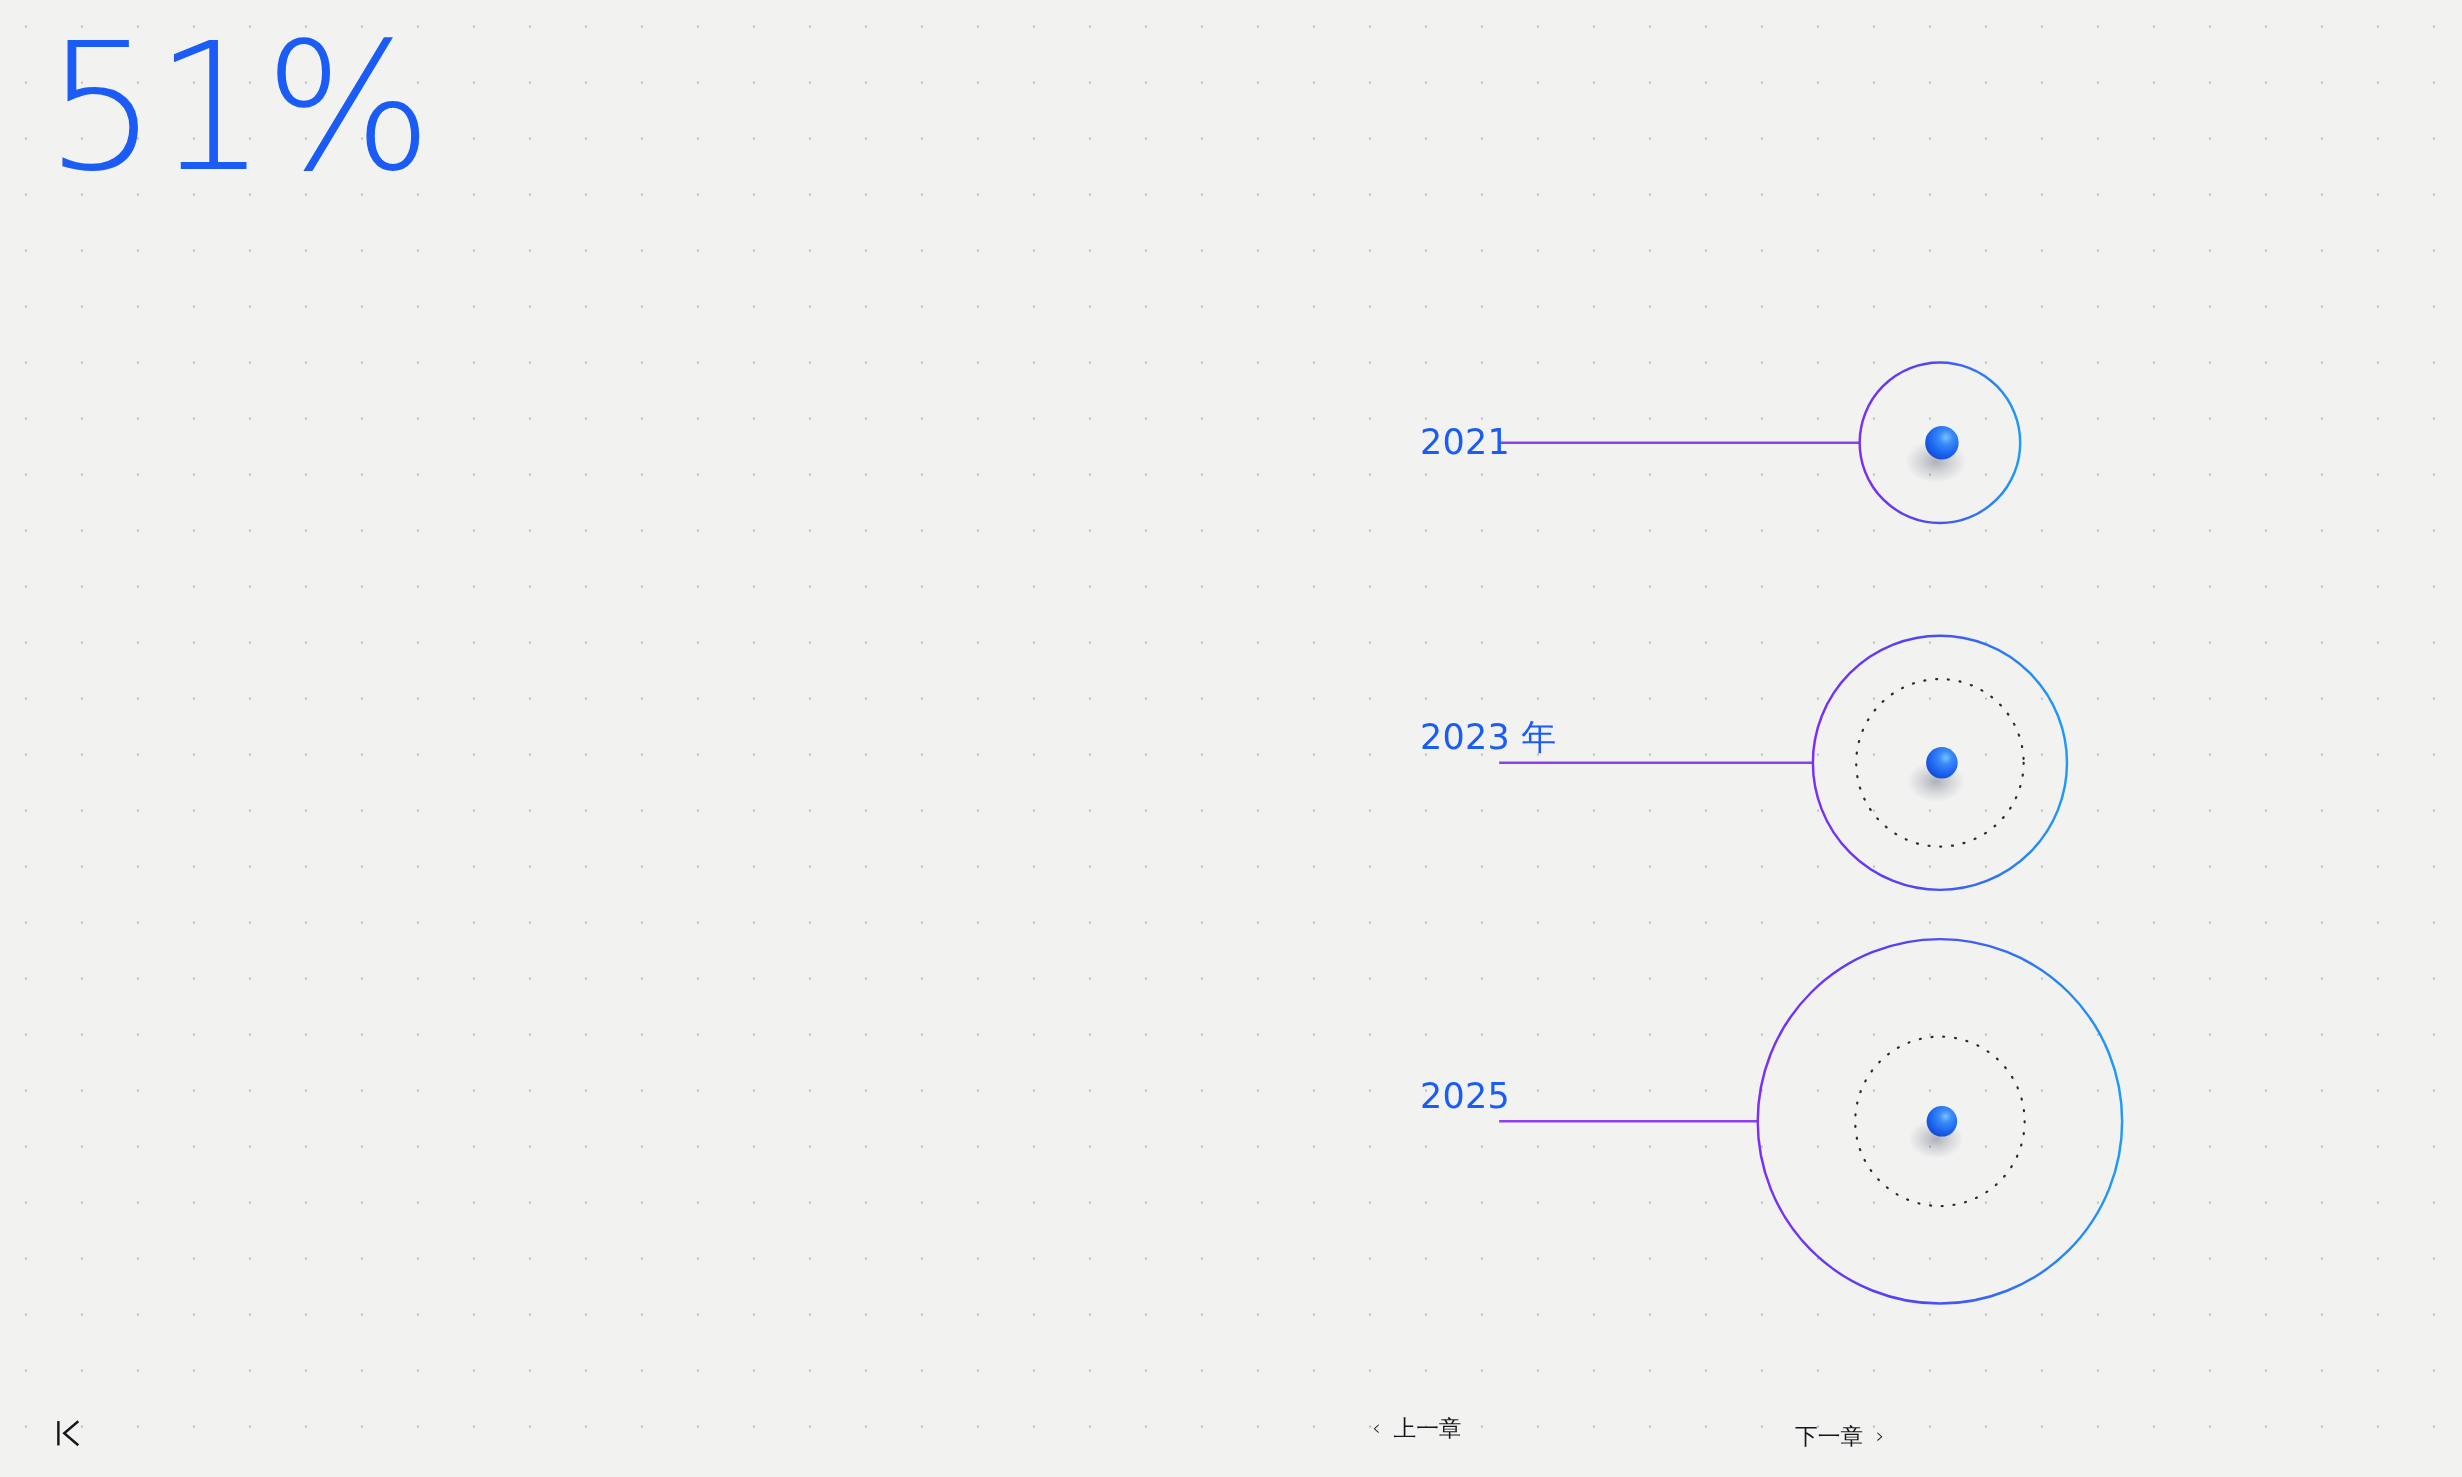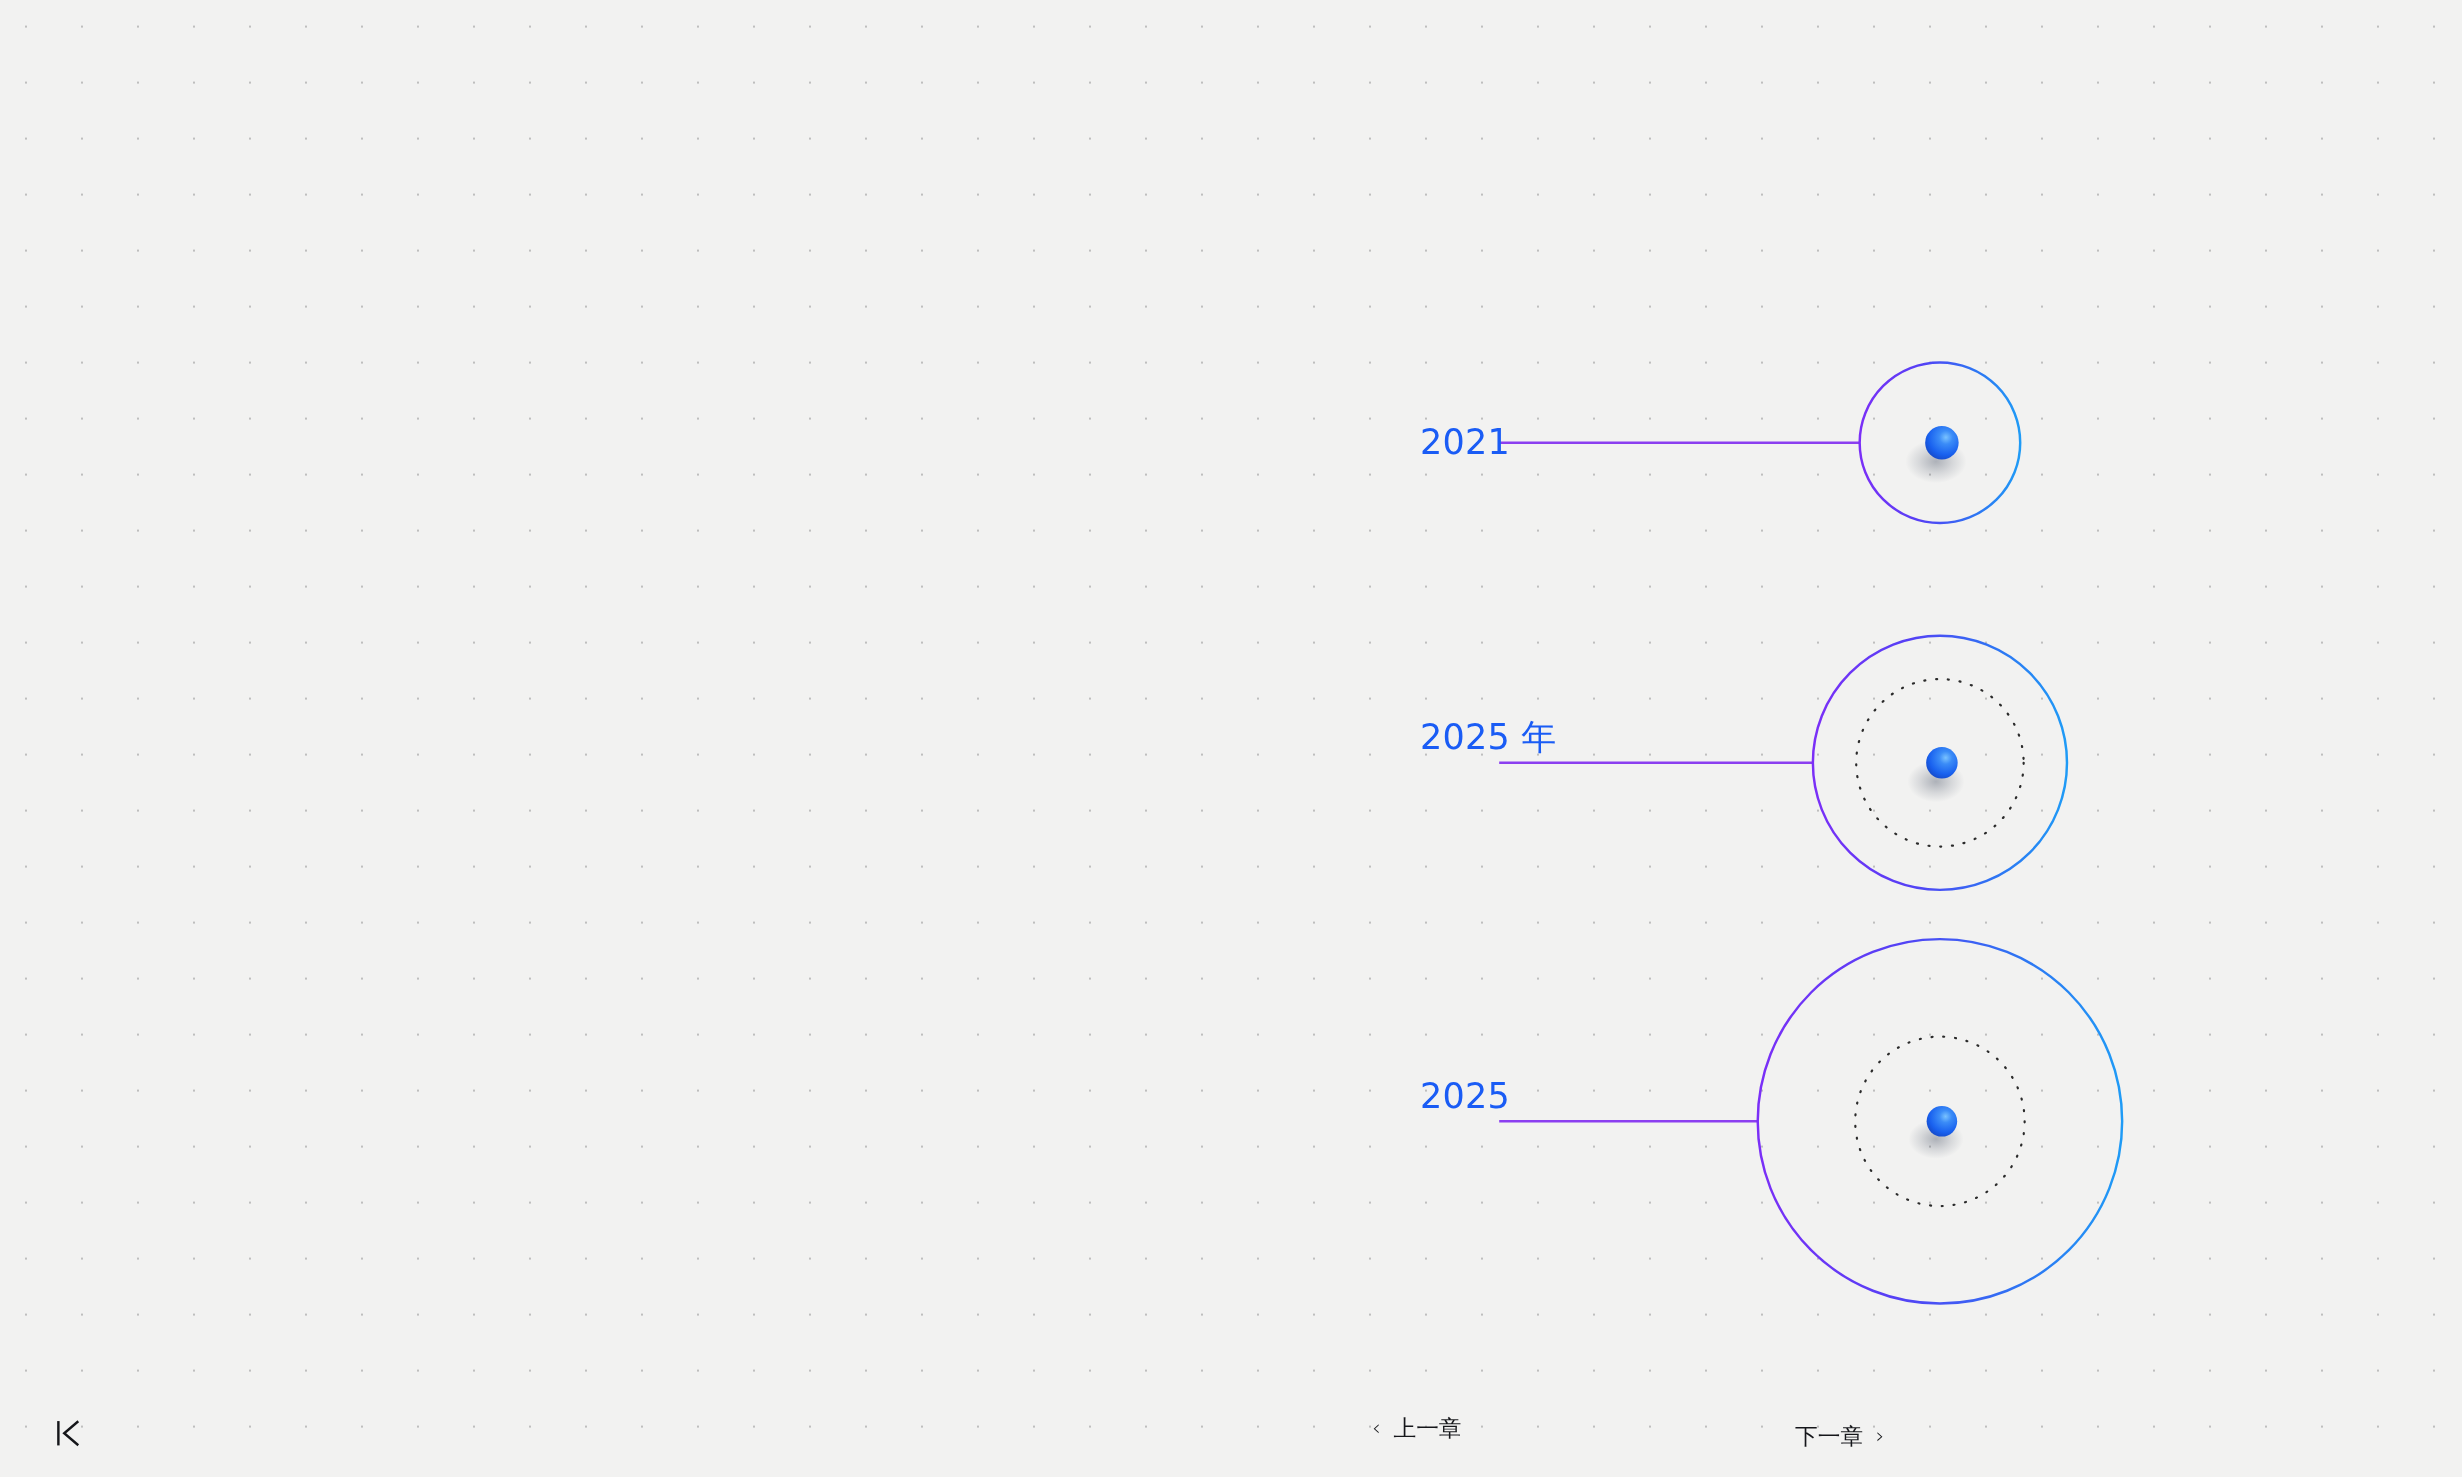--- a/index.html
+++ b/index.html
@@ -101,20 +101,21 @@
   }
   #nav-prev { left: 1372px; }
   #nav-next { left: 1795px; margin-top: 8px; }
   .chev { font-size: 21.7px; line-height: 1; color: #15161a; font-weight: 300; }
 </style>
 </head>
 <body>
 
 <div id="slide">
 
+  <div id="stat">51%</div>
 
 
   <div id="diagram">
     <svg viewBox="0 0 2000 2120" xmlns="http://www.w3.org/2000/svg">
       <defs>
         <linearGradient id="ringGrad" x1="0" y1="0" x2="1" y2="0">
           <stop offset="0%" stop-color="#7b2ff7"></stop>
           <stop offset="38%" stop-color="#5540f5"></stop>
           <stop offset="70%" stop-color="#2f72f3"></stop>
           <stop offset="100%" stop-color="#1f9bf6"></stop>
@@ -150,21 +151,21 @@
       <g>
         <line x1="445" y1="1678" x2="970" y2="1678" stroke="#8b3ff0" stroke-width="5"></line>
         <circle cx="1340" cy="1678" r="370" fill="none" stroke="url(#ringGrad)" stroke-width="5"></circle>
         <circle cx="1340" cy="1678" r="172" fill="none" stroke="#2b2b2b" stroke-width="4.5" stroke-dasharray="2 22" stroke-linecap="round"></circle>
         <ellipse cx="1332" cy="1714" rx="56" ry="40" fill="url(#shadowGrad)"></ellipse>
         <circle cx="1344" cy="1678" r="31" fill="url(#sphereGrad)"></circle>
       </g>
     </svg>
 
     <div class="year-label" id="label-2021">2021</div>
-    <div class="year-label" id="label-2023">2025 年</div>
+    <div class="year-label" id="label-2023">2023 年</div>
     <div class="year-label" id="label-2025">2025</div>
   </div>
 
   <div id="footer">
 
     <div id="first-page-btn">
       <svg width="37" height="32.5" viewBox="0 0 76 66" xmlns="http://www.w3.org/2000/svg">
         <line x1="9" y1="8" x2="9" y2="58" stroke="#15161a" stroke-width="5"></line>
         <polyline points="48,10 21,33 48,56" fill="none" stroke="#15161a" stroke-width="5" stroke-linecap="square" stroke-linejoin="miter"></polyline>
       </svg>

